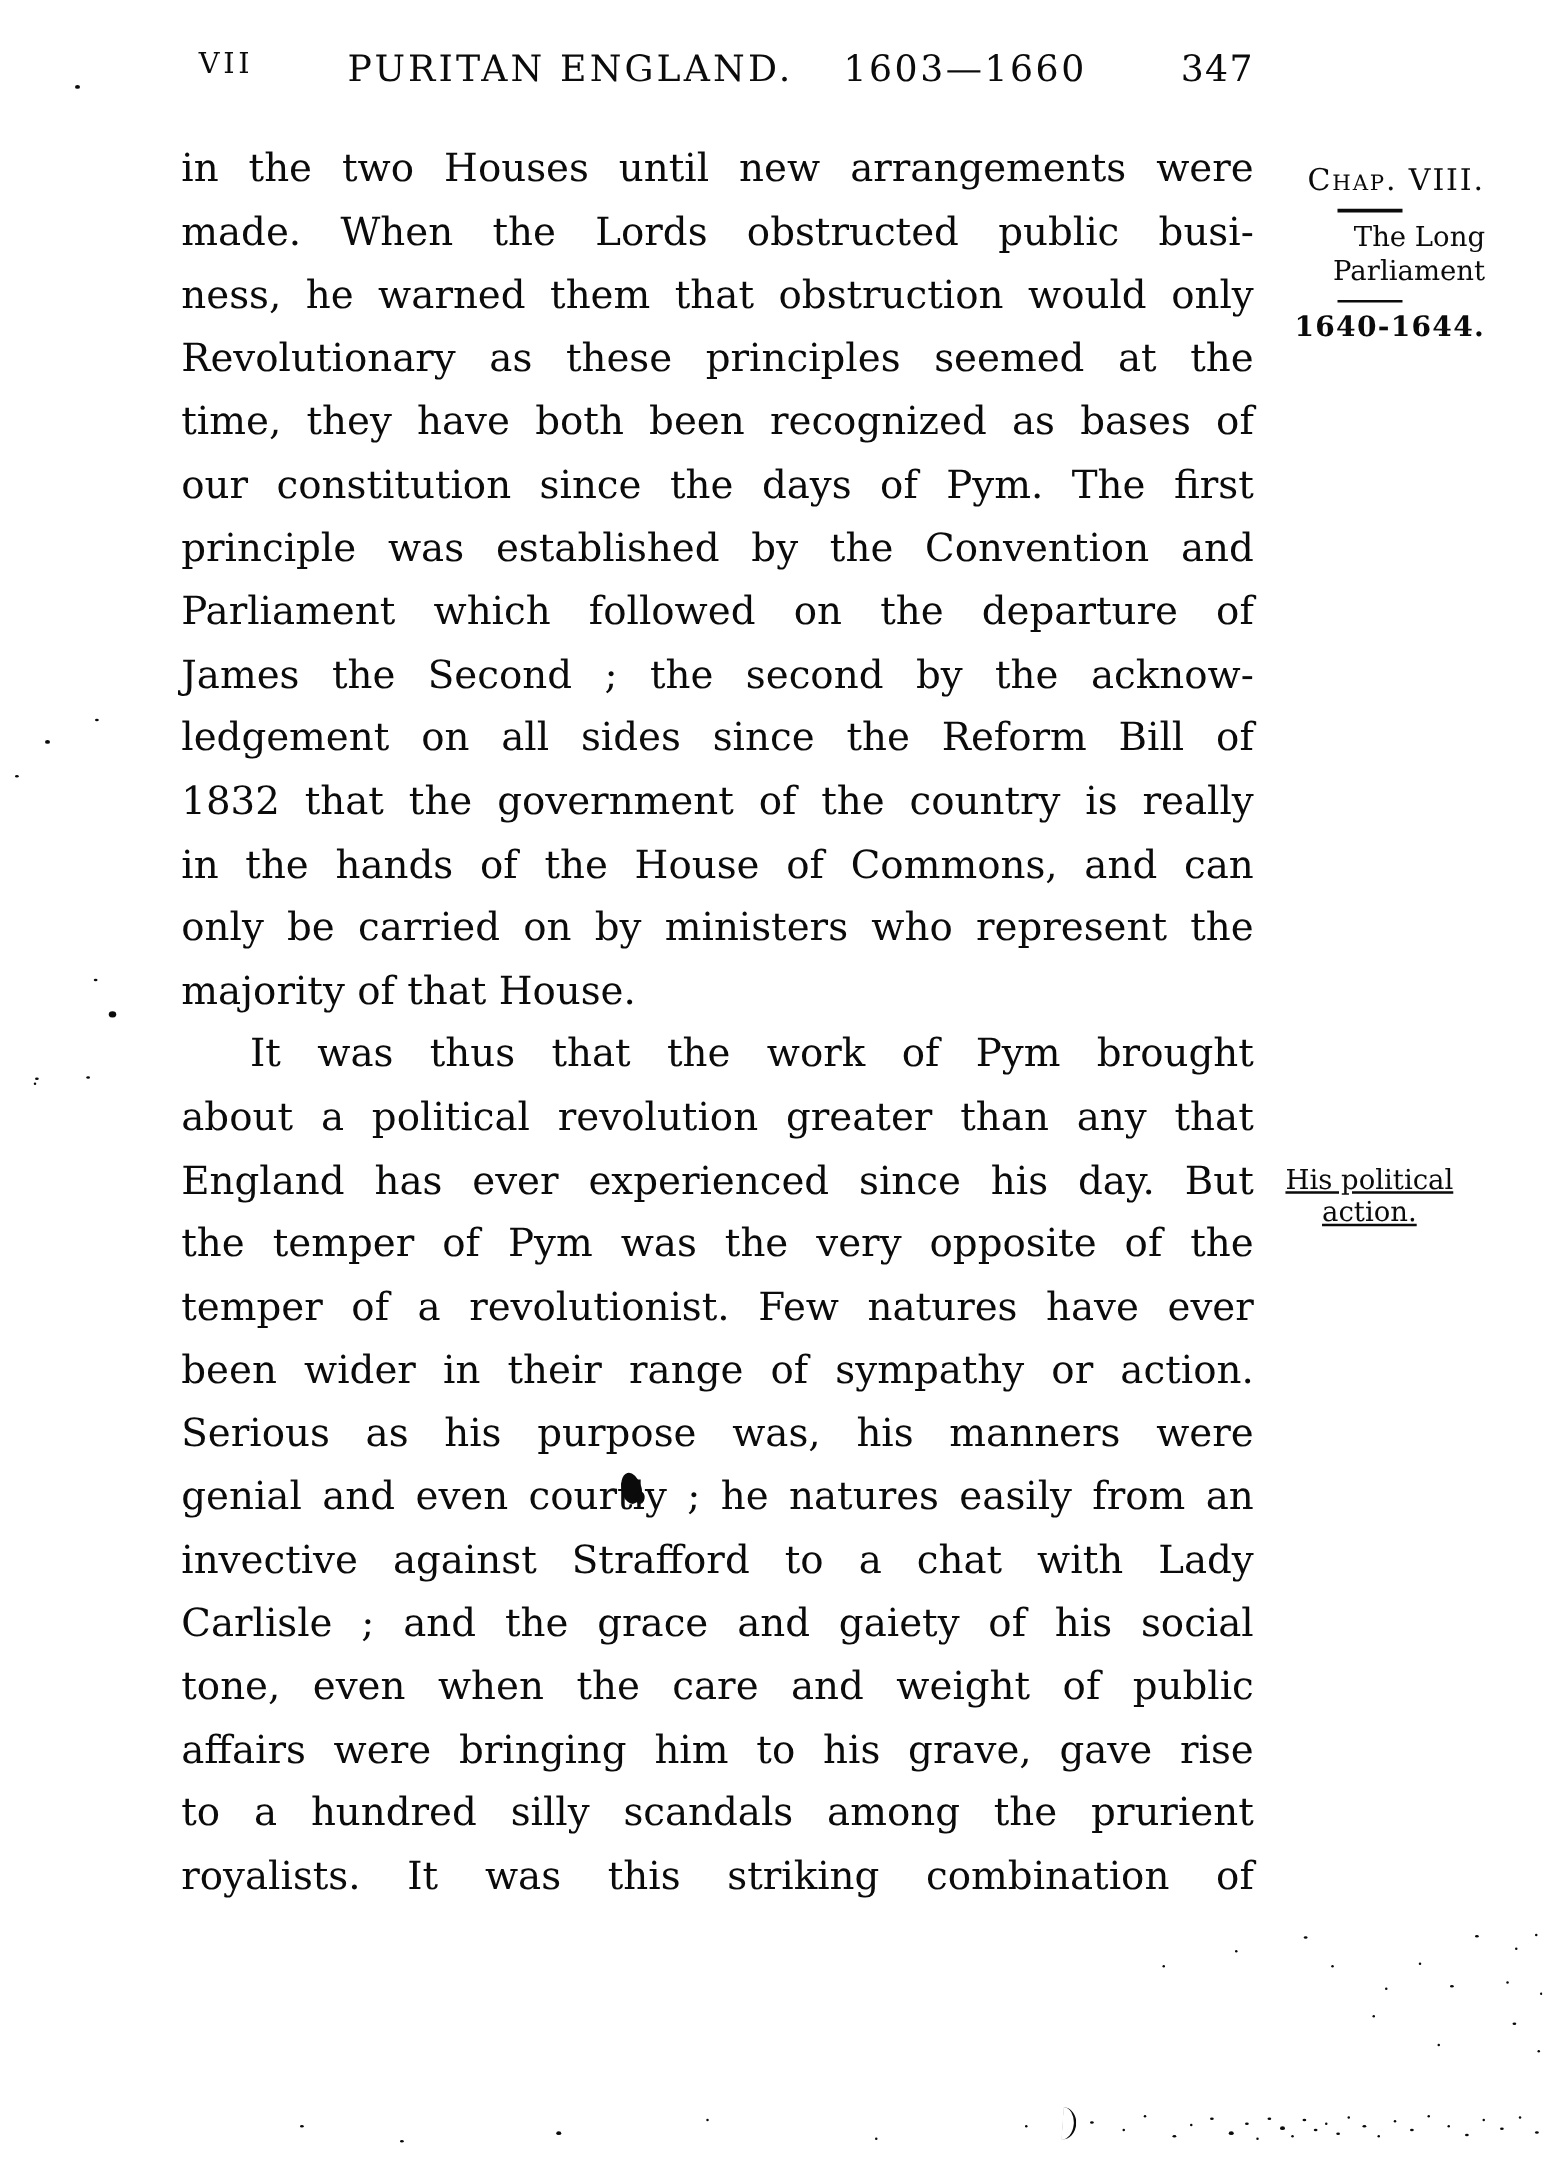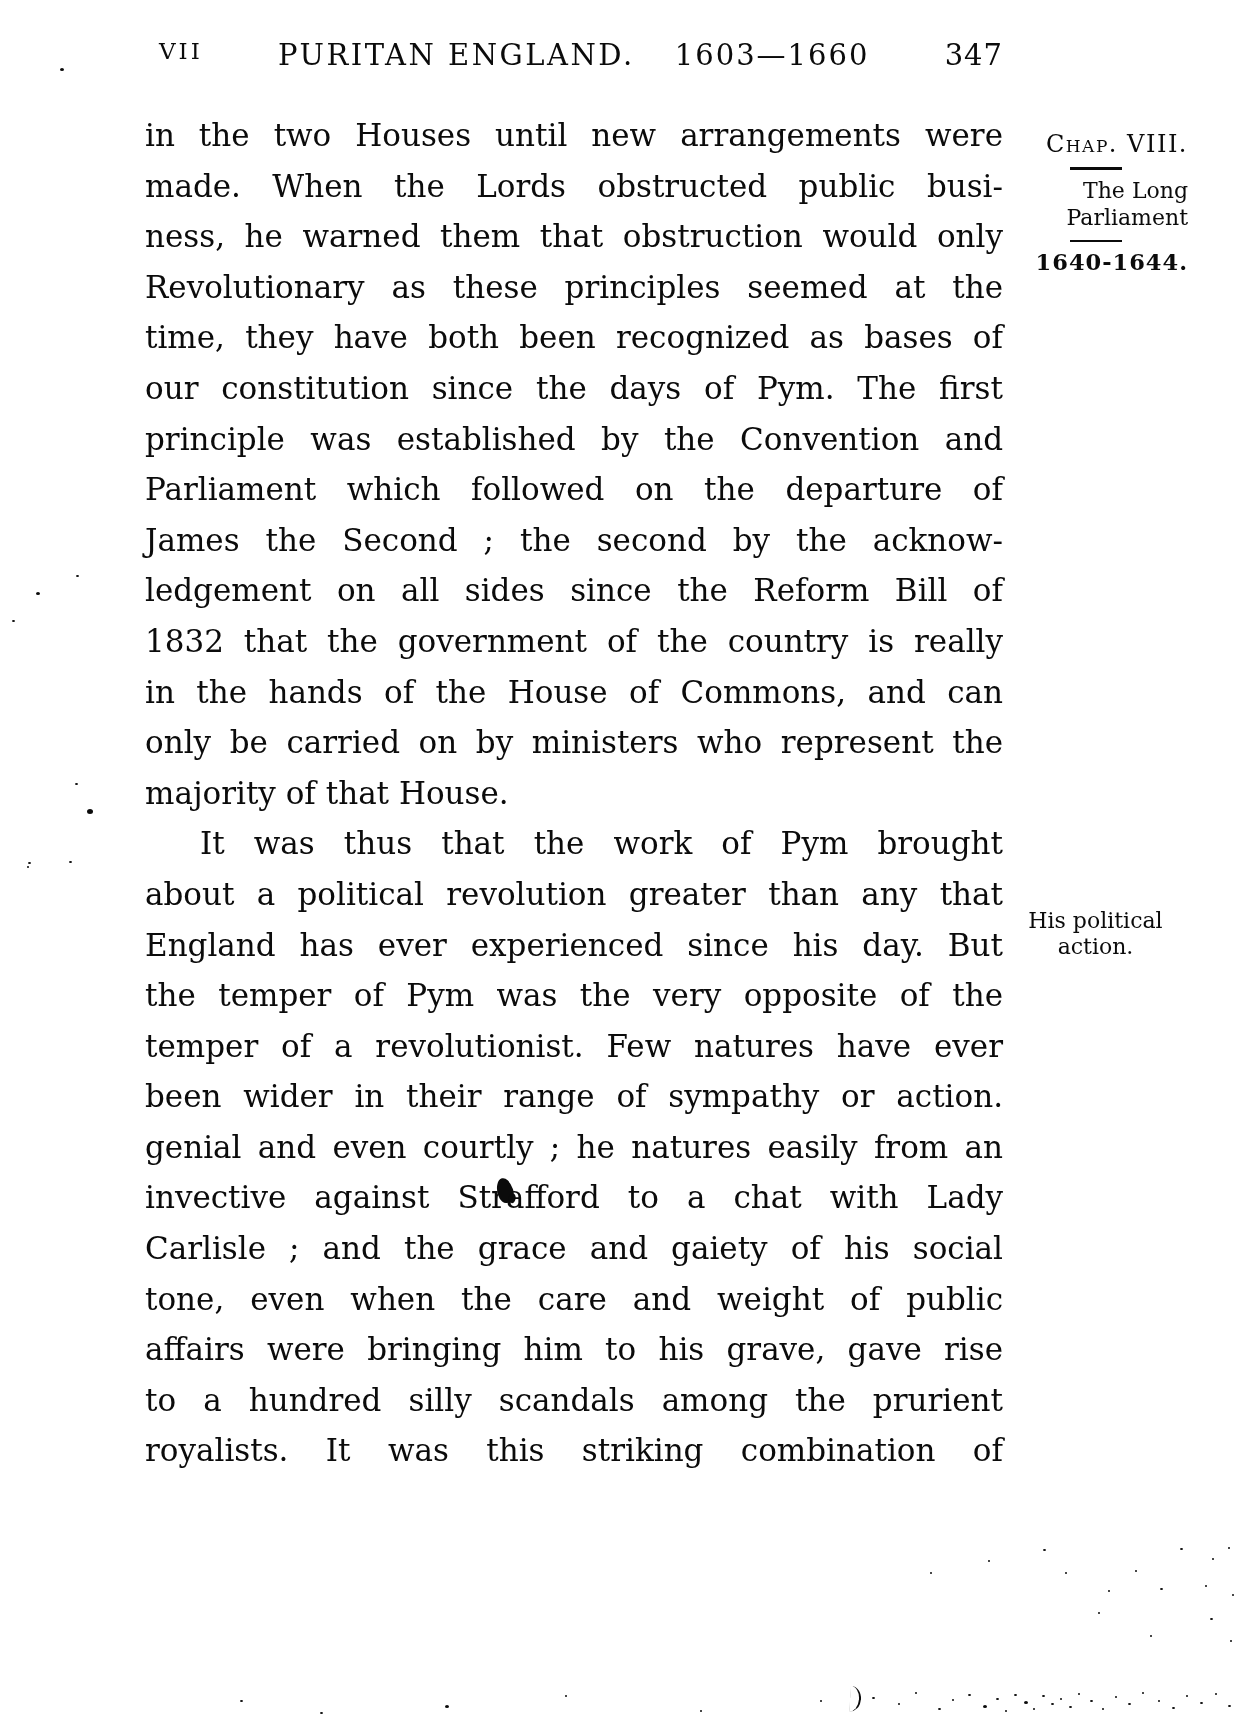--- a/index.html
+++ b/index.html
@@ -45,21 +45,21 @@
   
   .sidenote {
     position: absolute;
     left: 1003px;
     width: 185px;
     text-align: center;
     font-size: 22px;
     line-height: 27px;
   }
   .sn1 { top: 131px; text-align: right; }
-  .sn2 { top: 908px; line-height: 26px; }
+  .sn2 { top: 932px; line-height: 26px; text-decoration: underline; }
   .chap { font-variant: small-caps; font-size: 24px; letter-spacing: 1.5px; }
   .rule { width: 52px; height: 2.5px; background: #0b0b0b; margin: 9px auto 7px auto; }
   .sndates { font-weight: bold; font-size: 22.5px; letter-spacing: 1px; margin-top: 2px; }
   
   .ink-blot {
     position: absolute;
     left: 497px;
     top: 1178px;
     width: 16px;
     height: 25px;
@@ -111,20 +111,21 @@
       <div class="line">1832 that the government of the country is really</div>
       <div class="line">in the hands of the House of Commons, and can</div>
       <div class="line">only be carried on by ministers who represent the</div>
       <div class="line para-end">majority of that House.</div>
       <div class="line indent">It was thus that the work of Pym brought</div>
       <div class="line">about a political revolution greater than any that</div>
       <div class="line">England has ever experienced since his day.  But</div>
       <div class="line">the temper of Pym was the very opposite of the</div>
       <div class="line">temper of a revolutionist.  Few natures have ever</div>
       <div class="line">been wider in their range of sympathy or action.</div>
+      <div class="line">Serious as his purpose was, his manners were</div>
       <div class="line">genial and even courtly ; he natures easily from an</div>
       <div class="line">invective against Strafford to a chat with Lady</div>
       <div class="line">Carlisle ; and the grace and gaiety of his social</div>
       <div class="line">tone, even when the care and weight of public</div>
       <div class="line">affairs were bringing him to his grave, gave rise</div>
       <div class="line">to a hundred silly scandals among the prurient</div>
       <div class="line">royalists.  It was this striking combination of</div>
     </div>
 
   <div class="sidenote sn1">

